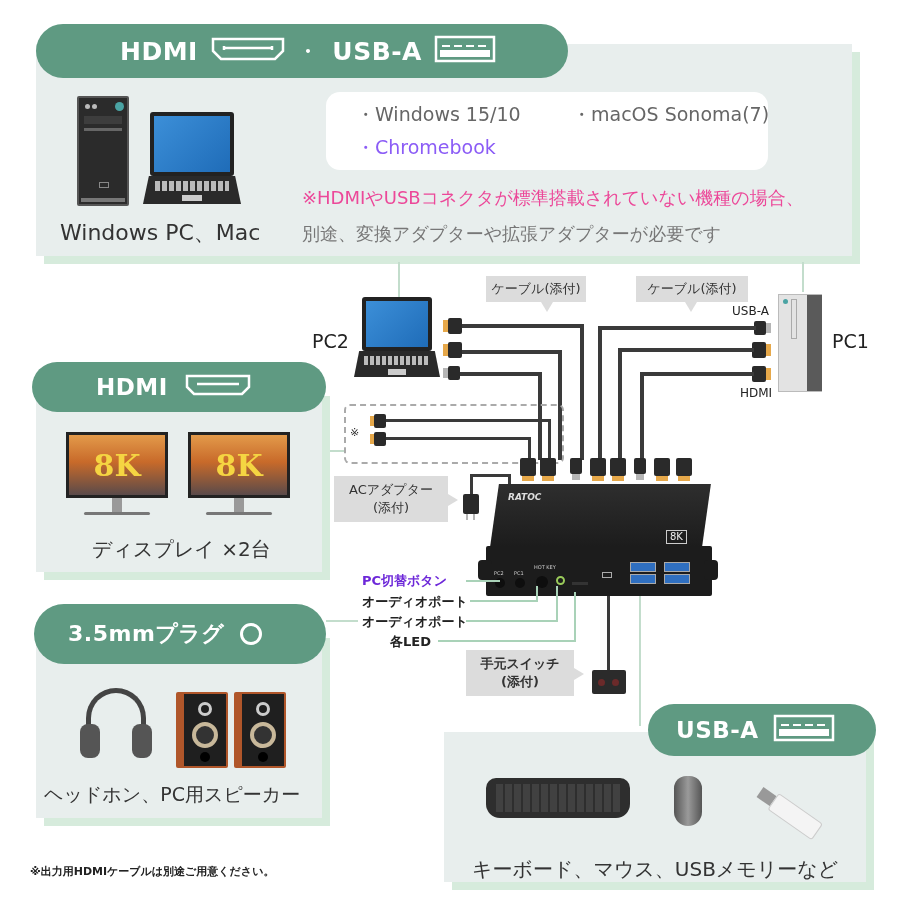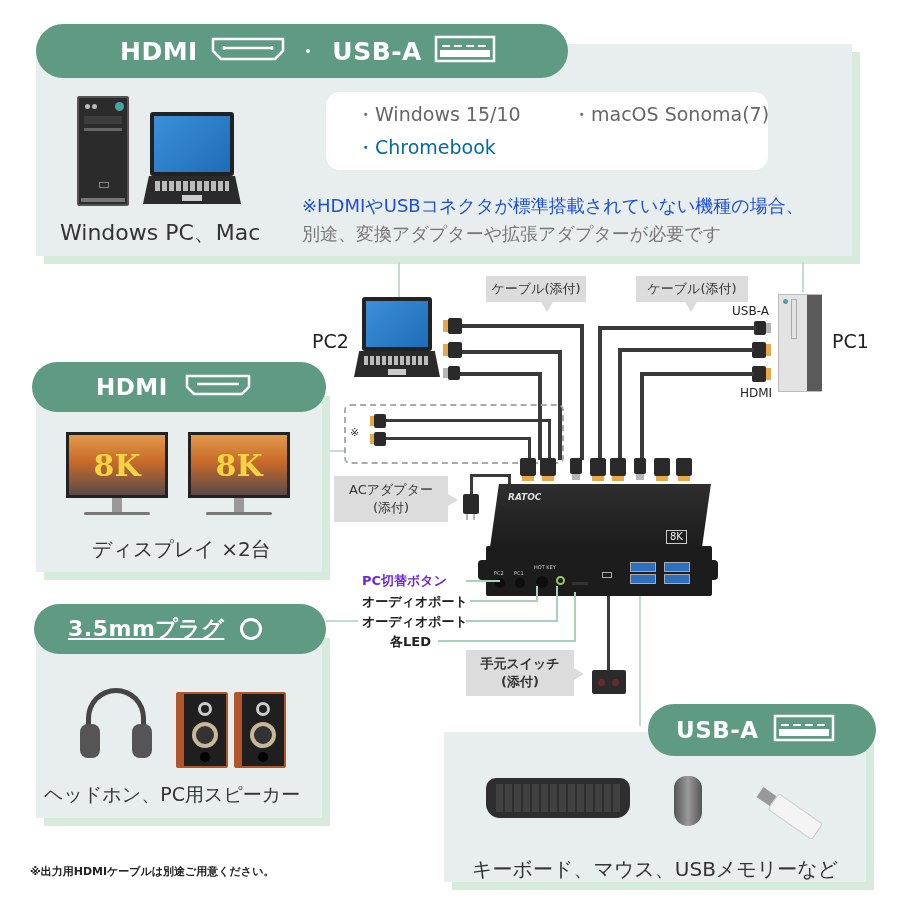--- a/index.html
+++ b/index.html
@@ -59,22 +59,22 @@
 </div>
 <div class="abs" style="left:143px;top:176px;width:98px;height:28px;background:#2a2a2a;clip-path:polygon(6% 0,94% 0,100% 100%,0 100%);">
   <div style="margin:5px 12px 0;height:10px;background:repeating-linear-gradient(90deg,#bbb 0 5px,#2a2a2a 5px 7px);"></div>
   <div style="margin:4px auto 0;width:20px;height:6px;background:#ccc;"></div>
 </div>
 <div class="label" style="left:60px;top:218px;font-size:22px;color:#333;">Windows PC、Mac</div>
 
 <div class="abs" style="left:326px;top:92px;width:442px;height:78px;background:#fff;border-radius:14px;"></div>
 <div class="label" style="left:356px;top:102px;font-size:19px;color:#666;">・Windows 15/10</div>
 <div class="label" style="left:572px;top:102px;font-size:19px;color:#666;">・macOS Sonoma(7)</div>
-<div class="label" style="left:356px;top:135px;font-size:19px;color:#0369a1;">・Chromebook</div>
-<div class="label" style="left:302px;top:186px;font-size:18px;color:#1d4ed8;margin-top:8px;">※HDMIやUSBコネクタが標準搭載されていない機種の場合、</div>
+<div class="label" style="left:356px;top:135px;font-size:19px;color:#8b5cf6;">・Chromebook</div>
+<div class="label" style="left:302px;top:186px;font-size:18px;color:#ec4899;">※HDMIやUSBコネクタが標準搭載されていない機種の場合、</div>
 <div class="label" style="left:302px;top:222px;font-size:18px;color:#777;">別途、変換アダプターや拡張アダプターが必要です</div>
 
 <div class="greenline" style="left:398px;top:262px;width:2px;height:36px;"></div>
 <div class="greenline" style="left:802px;top:262px;width:2px;height:30px;"></div>
 
 <div class="callout" style="left:486px;top:276px;width:100px;height:26px;">
   <span>ケーブル(添付)</span>
 </div>
 <div class="abs" style="left:541px;top:302px;width:0;height:0;border-left:6px solid transparent;border-right:6px solid transparent;border-top:10px solid #dcdcdc;"></div>
 <div class="callout" style="left:636px;top:276px;width:112px;height:26px;">
@@ -254,21 +254,21 @@
   <div style="position:absolute;left:0;top:0;width:102px;height:66px;background:#222;padding:3px;">
     <div style="width:100%;height:100%;background:linear-gradient(180deg,#e39a4a 0%,#c86a2a 45%,#5a4a4a 100%);display:flex;align-items:center;justify-content:center;color:#f5d542;font-weight:bold;font-size:30px;font-family:'DejaVu Serif',serif;">8K</div>
   </div>
   <div style="position:absolute;left:46px;top:66px;width:10px;height:14px;background:#999;"></div>
   <div style="position:absolute;left:18px;top:80px;width:66px;height:3px;background:#777;border-radius:2px;"></div>
 </div>
 <div class="label" style="left:92px;top:536px;font-size:20px;color:#333;">ディスプレイ ×2台</div>
 
 <div class="panel-shadow" style="left:44px;top:638px;width:286px;height:188px;"></div>
 <div class="panel" style="left:36px;top:630px;width:286px;height:188px;"></div>
-<div class="pill" style="left:34px;top:604px;width:292px;height:50px;padding-left:34px;text-decoration:underline;">
+<div class="pill" style="left:34px;top:604px;width:292px;height:60px;padding-left:34px;">
   <span class="t" style="font-size:22px;">3.5mmプラグ</span>
   <span style="margin-left:16px;display:inline-block;width:22px;height:22px;border:3px solid #fff;border-radius:50%;"></span>
 </div>
 <div class="abs" style="left:80px;top:688px;width:72px;height:74px;">
   <div style="position:absolute;left:6px;top:0;width:60px;height:56px;border:5px solid #444;border-bottom:none;border-radius:30px 30px 0 0;"></div>
   <div style="position:absolute;left:0;top:36px;width:20px;height:34px;background:#555;border-radius:8px;"></div>
   <div style="position:absolute;left:52px;top:36px;width:20px;height:34px;background:#555;border-radius:8px;"></div>
 </div>
 <div class="abs" style="left:176px;top:692px;width:52px;height:76px;background:#b0562a;border-radius:2px;">
   <div style="position:absolute;left:8px;top:2px;width:42px;height:72px;background:#1f1f1f;">

